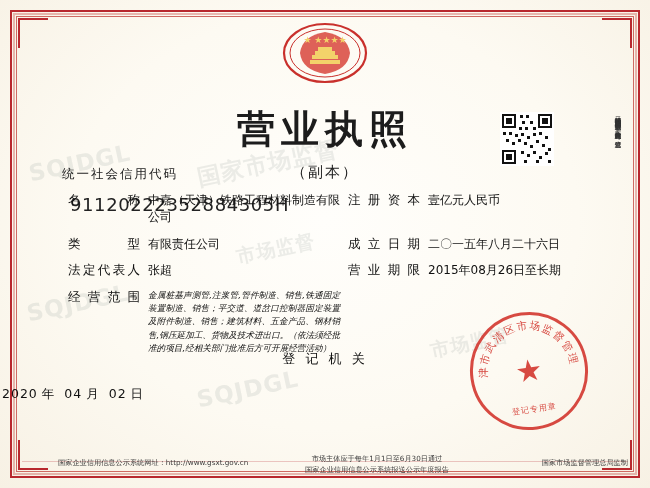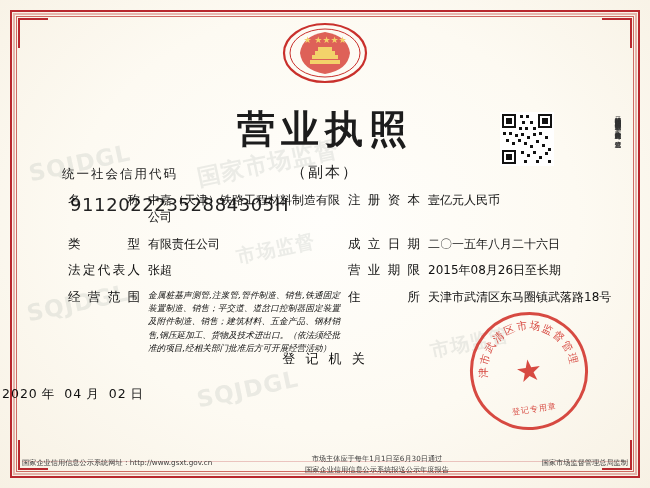--- a/index.html
+++ b/index.html
@@ -151,21 +151,21 @@
   
   .footer{
     position:absolute;left:0;right:0;bottom:12px;
     font-size:7.2px;color:#3a3a3a;
   }
   .footer .inner{
     display:flex;justify-content:space-between;align-items:flex-start;
     padding:0 22px;
   }
   .footer .mid{text-align:center;line-height:1.5;}
-  .footer .left,.footer .right{padding-top:4px;}
+  .footer .left,.footer .right{padding-top:4px;margin-left:36px;}
   .footline{
     position:absolute;left:22px;right:22px;bottom:26px;height:1px;
     background:rgba(184,40,46,.25);
   }
 </style>
 </head>
 <body>
 
 <div class="license">
 
@@ -293,24 +293,20 @@
         <div class="lab">营业期限</div>
         <div class="val big">2015年08月26日至长期</div>
       </div>
     </div>
 
     <div class="row">
       <div class="col-l">
         <div class="lab lab4">经营范围</div>
         <div class="scope">金属桩基声测管,注浆管,管件制造、销售,铁通固定装置制造、销售；平交道、道岔口控制器固定装置及附件制造、销售；建筑材料、五金产品、钢材销售,钢压延加工、货物及技术进出口。（依法须经批准的项目,经相关部门批准后方可开展经营活动）</div>
       </div>
-      <div class="col-r">
-        <div class="lab">住　　所</div>
-        <div class="val big">天津市武清区东马圈镇武落路18号</div>
-      </div>
     </div>
   </div>
 
   <div class="registry">登 记 机 关</div>
 
   <div class="datebar">
     <span>2020</span><span>年</span>
     <span>04</span><span>月</span>
     <span>02</span><span>日</span>
   </div>

